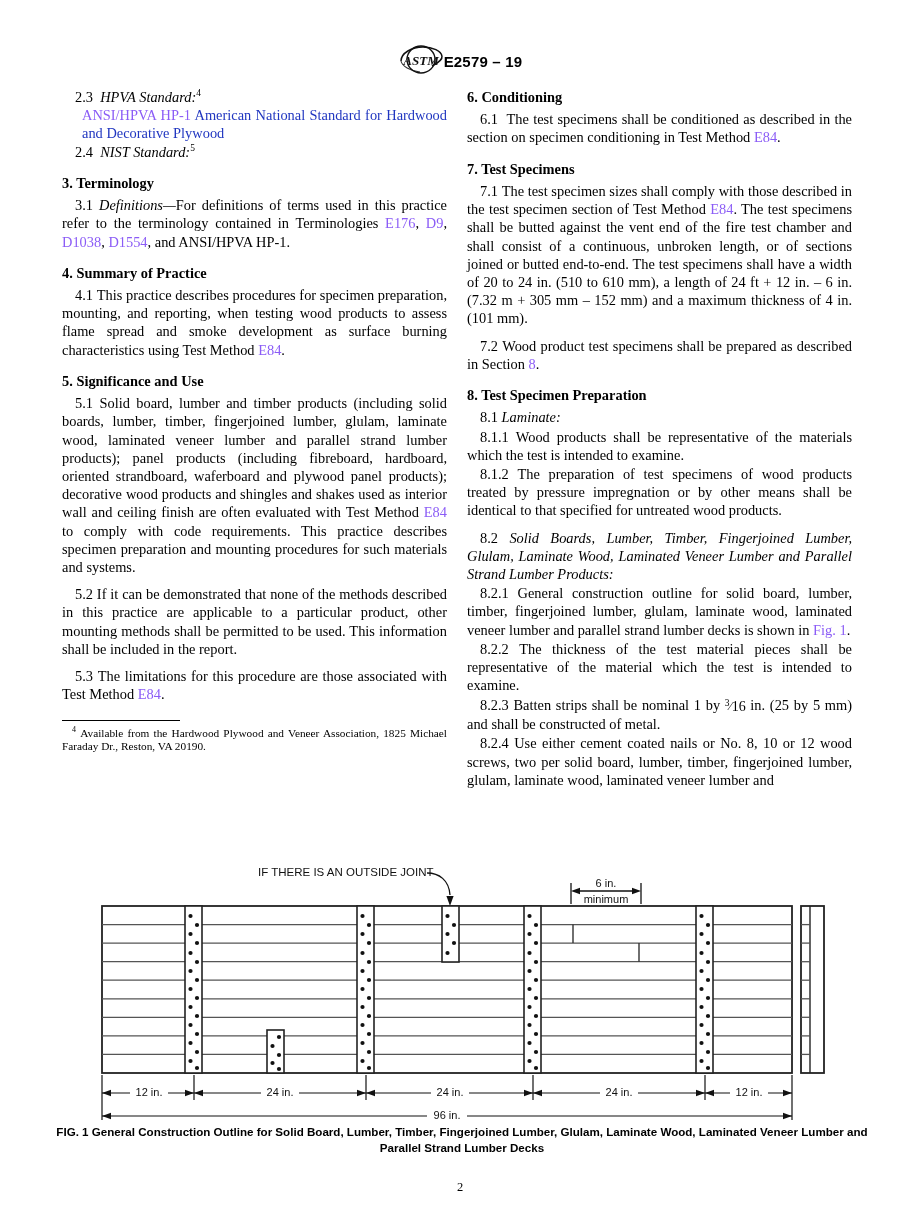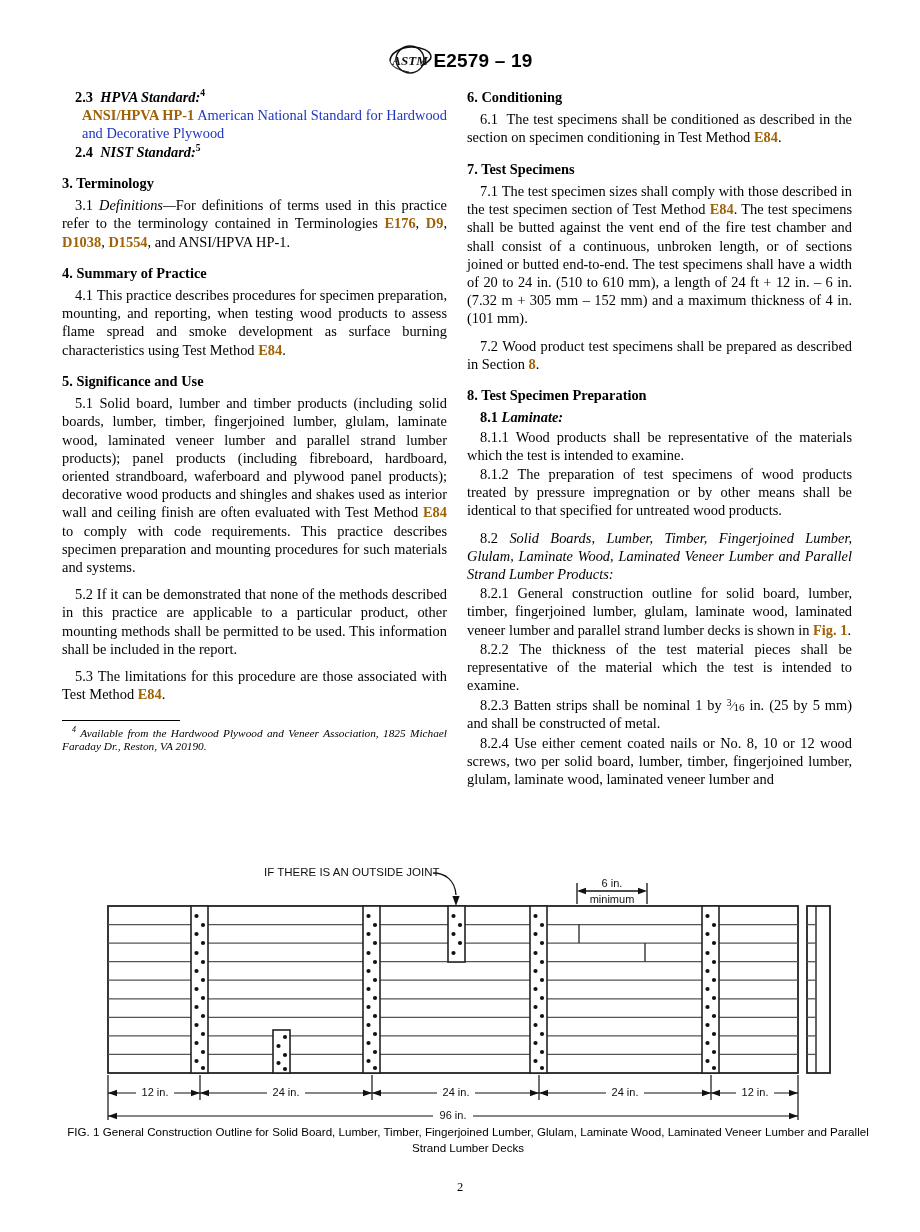--- a/index.html
+++ b/index.html
@@ -31,21 +31,21 @@
   }
   .header-inner {
     display: inline-flex;
     align-items: center;
     gap: 0;
   }
   .astm-logo { display: block; }
   .doc-designation {
     font-family: "Liberation Sans", sans-serif;
     font-weight: bold;
-    font-size: 19px;
+    font-size: 15px;
     letter-spacing: 0.2px;
   }
 
   
   .columns {
     position: absolute;
     left: 62px;
     top: 88px;
     width: 800px;
   }
@@ -65,75 +65,74 @@
   }
   .hd {
     font-weight: bold;
     text-align: left;
     margin-top: 13px;
     margin-bottom: 4px;
   }
   .hd.first { margin-top: 0; }
   .para { text-indent: 13px; margin-top: 1px; }
   .para.gap { margin-top: 9px; }
-  .sub { text-indent: 13px; font-weight: bold; }
+  .sub { text-indent: 13px; }
   .it { font-style: italic; }
-  .ref { color: #a16207; font-weight: bold; }
+  .ref { color: #8b5cf6; }
   .blue { color: #2036c0; }
   .hang {
     text-indent: 0;
     padding-left: 20px;
     margin-top: 0;
   }
   .nowrap { white-space: nowrap; }
   sup { font-size: 9.5px; vertical-align: super; line-height: 0; }
 
   .frac {
     font-size: 12px;
   }
   .frac sup { font-size: 9.5px; vertical-align: 4px; }
-  .frac sub { font-size: 11px; vertical-align: -1px; }
+  .frac sub { font-size: 14px; vertical-align: -1px; }
 
   
   .footnotes {
     margin-top: 16px;
     padding-top: 7px;
     position: relative;
   }
   .fn-rule {
     position: absolute;
     left: 0; top: 0;
     width: 118px;
     height: 1px;
     background: #000;
   }
   .footnotes p {
     font-size: 11.3px;
     line-height: 1.22;
     text-align: justify;
     text-indent: 10px;
-    font-style: italic;
   }
   .footnotes p sup { font-size: 8px; }
 
   
   .figure-wrap {
     position: absolute;
-    left: 8px;
+    left: 2px;
     top: 862px;
     width: 912px;
   }
   .fig-caption {
     position: absolute;
     left: 45px;
     top: 262px;
     width: 830px;
     text-align: center;
     font-family: "Liberation Sans", sans-serif;
-    font-weight: normal;
+    font-weight: bold;
     font-size: 11.6px;
     line-height: 1.35;
   }
 
   .page-number {
     position: absolute;
     left: 0;
     top: 1180px;
     width: 920px;
     text-align: center;

